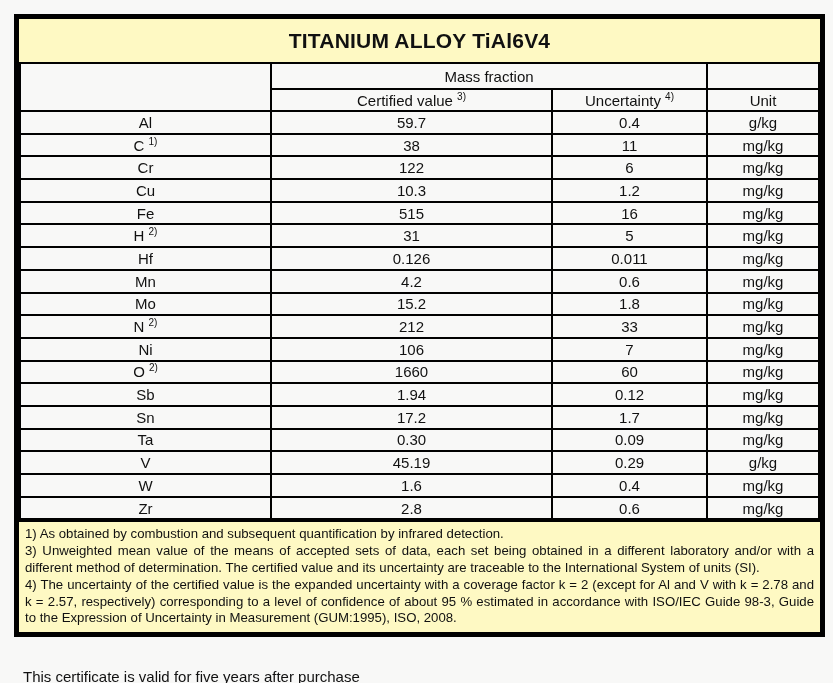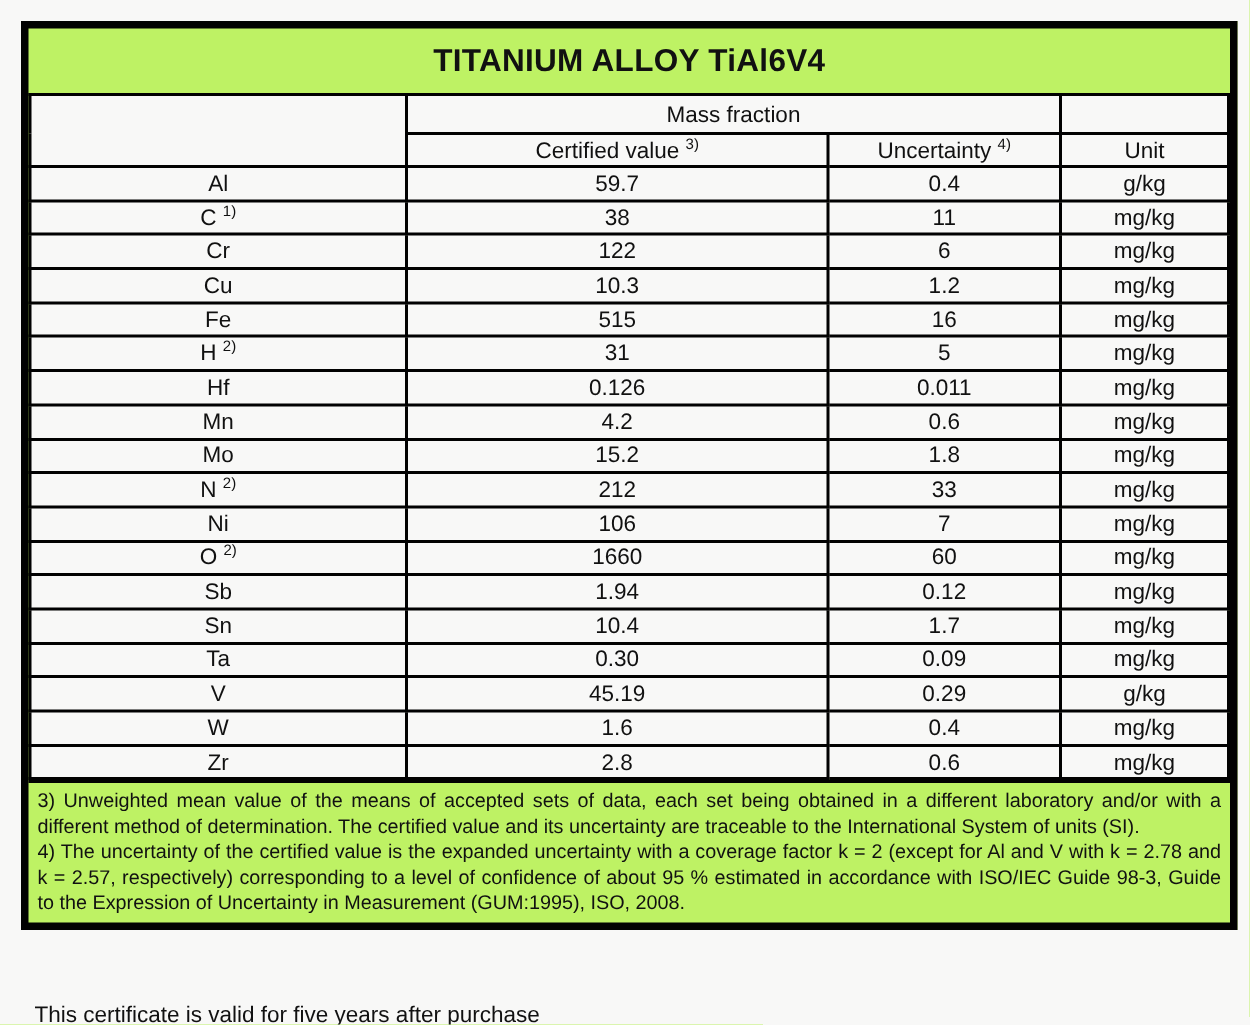--- a/index.html
+++ b/index.html
@@ -14,21 +14,21 @@
     background: #f8f8f7;
     font-family: "Liberation Sans", sans-serif;
     color: #111;
   }
   .certificate {
     position: absolute;
     left: 14px;
     top: 14px;
     width: 801px;
     border: 5px solid #010101;
-    background: #bef264;
+    background: #fef9c3;
   }
   .cert-title {
     height: 43px;
     line-height: 43px;
     text-align: center;
     font-weight: bold;
     font-size: 21px;
     letter-spacing: 0.2px;
   }
   table.data-table {
@@ -170,21 +170,21 @@
           <td>mg/kg</td>
         </tr>
         <tr>
           <td><span>Sb</span></td>
           <td>1.94</td>
           <td>0.12</td>
           <td>mg/kg</td>
         </tr>
         <tr>
           <td><span>Sn</span></td>
-          <td>10.4</td>
+          <td>17.2</td>
           <td>1.7</td>
           <td>mg/kg</td>
         </tr>
         <tr>
           <td><span>Ta</span></td>
           <td>0.30</td>
           <td>0.09</td>
           <td>mg/kg</td>
         </tr>
         <tr>
@@ -202,19 +202,20 @@
         <tr>
           <td><span>Zr</span></td>
           <td>2.8</td>
           <td>0.6</td>
           <td>mg/kg</td>
         </tr>
       </tbody>
   </table>
 
   <div class="footnotes">
+    <p class="footnote">1) As obtained by combustion and subsequent quantification by infrared detection.</p>
     <p class="footnote justified">3) Unweighted mean value of the means of accepted sets of data, each set being obtained in a different laboratory and/or with a different method of determination. The certified value and its uncertainty are traceable to the International System of units (SI).</p>
     <p class="footnote justified">4) The uncertainty of the certified value is the expanded uncertainty with a coverage factor k = 2 (except for Al and V with k = 2.78 and k = 2.57, respectively) corresponding to a level of confidence of about 95 % estimated in accordance with ISO/IEC Guide 98-3, Guide to the Expression of Uncertainty in Measurement (GUM:1995), ISO, 2008.</p>
   </div>
 
 </div>
 
 <div class="footer-note">This certificate is valid for five years after purchase</div>
 
 </body></html>

